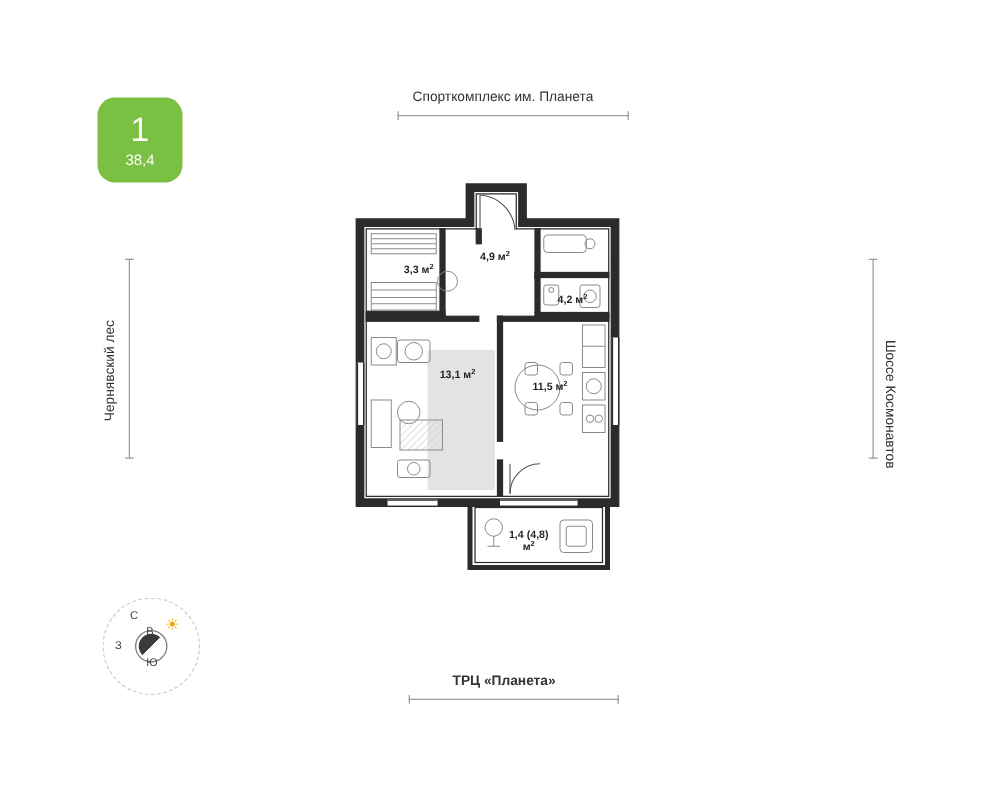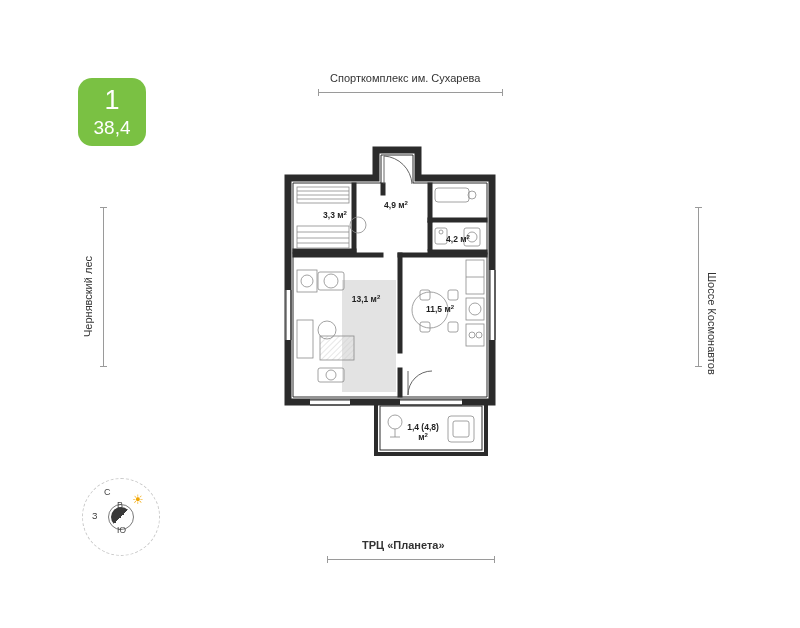--- a/index.html
+++ b/index.html
@@ -32,21 +32,21 @@
     justify-content: center;
     line-height: 1;
   }
   #badge .rooms {
     font-size: 27px;
     font-weight: 400;
     letter-spacing: 0px;
     margin-bottom: 4px;
   }
   #badge .area {
-    font-size: 19px;
+    font-size: 12px;
     font-weight: 400;
   }
 
   
   .edge-label {
     position: absolute;
     font-size: 11px;
     color: #333;
     white-space: nowrap;
   }
@@ -210,21 +210,21 @@
   }
 </style>
 </head>
 <body>
 
 <div id="badge">
   <div class="rooms">1</div>
   <div class="area">38,4</div>
 </div>
 
-<div class="edge-label" id="top-label">Спорткомплекс им. Сухарева</div>
+<div class="edge-label" id="top-label">Спорткомплекс им. Планета</div>
 <div class="edge-line" id="top-line"></div>
 
 <div class="edge-label" id="bottom-label">ТРЦ «Планета»</div>
 <div class="edge-line" id="bottom-line"></div>
 
 <div class="edge-label" id="left-label">Чернявский лес</div>
 <div class="edge-line" id="left-line"></div>
 
 <div class="edge-label" id="right-label">Шоссе Космонавтов</div>
 <div class="edge-line" id="right-line"></div>

